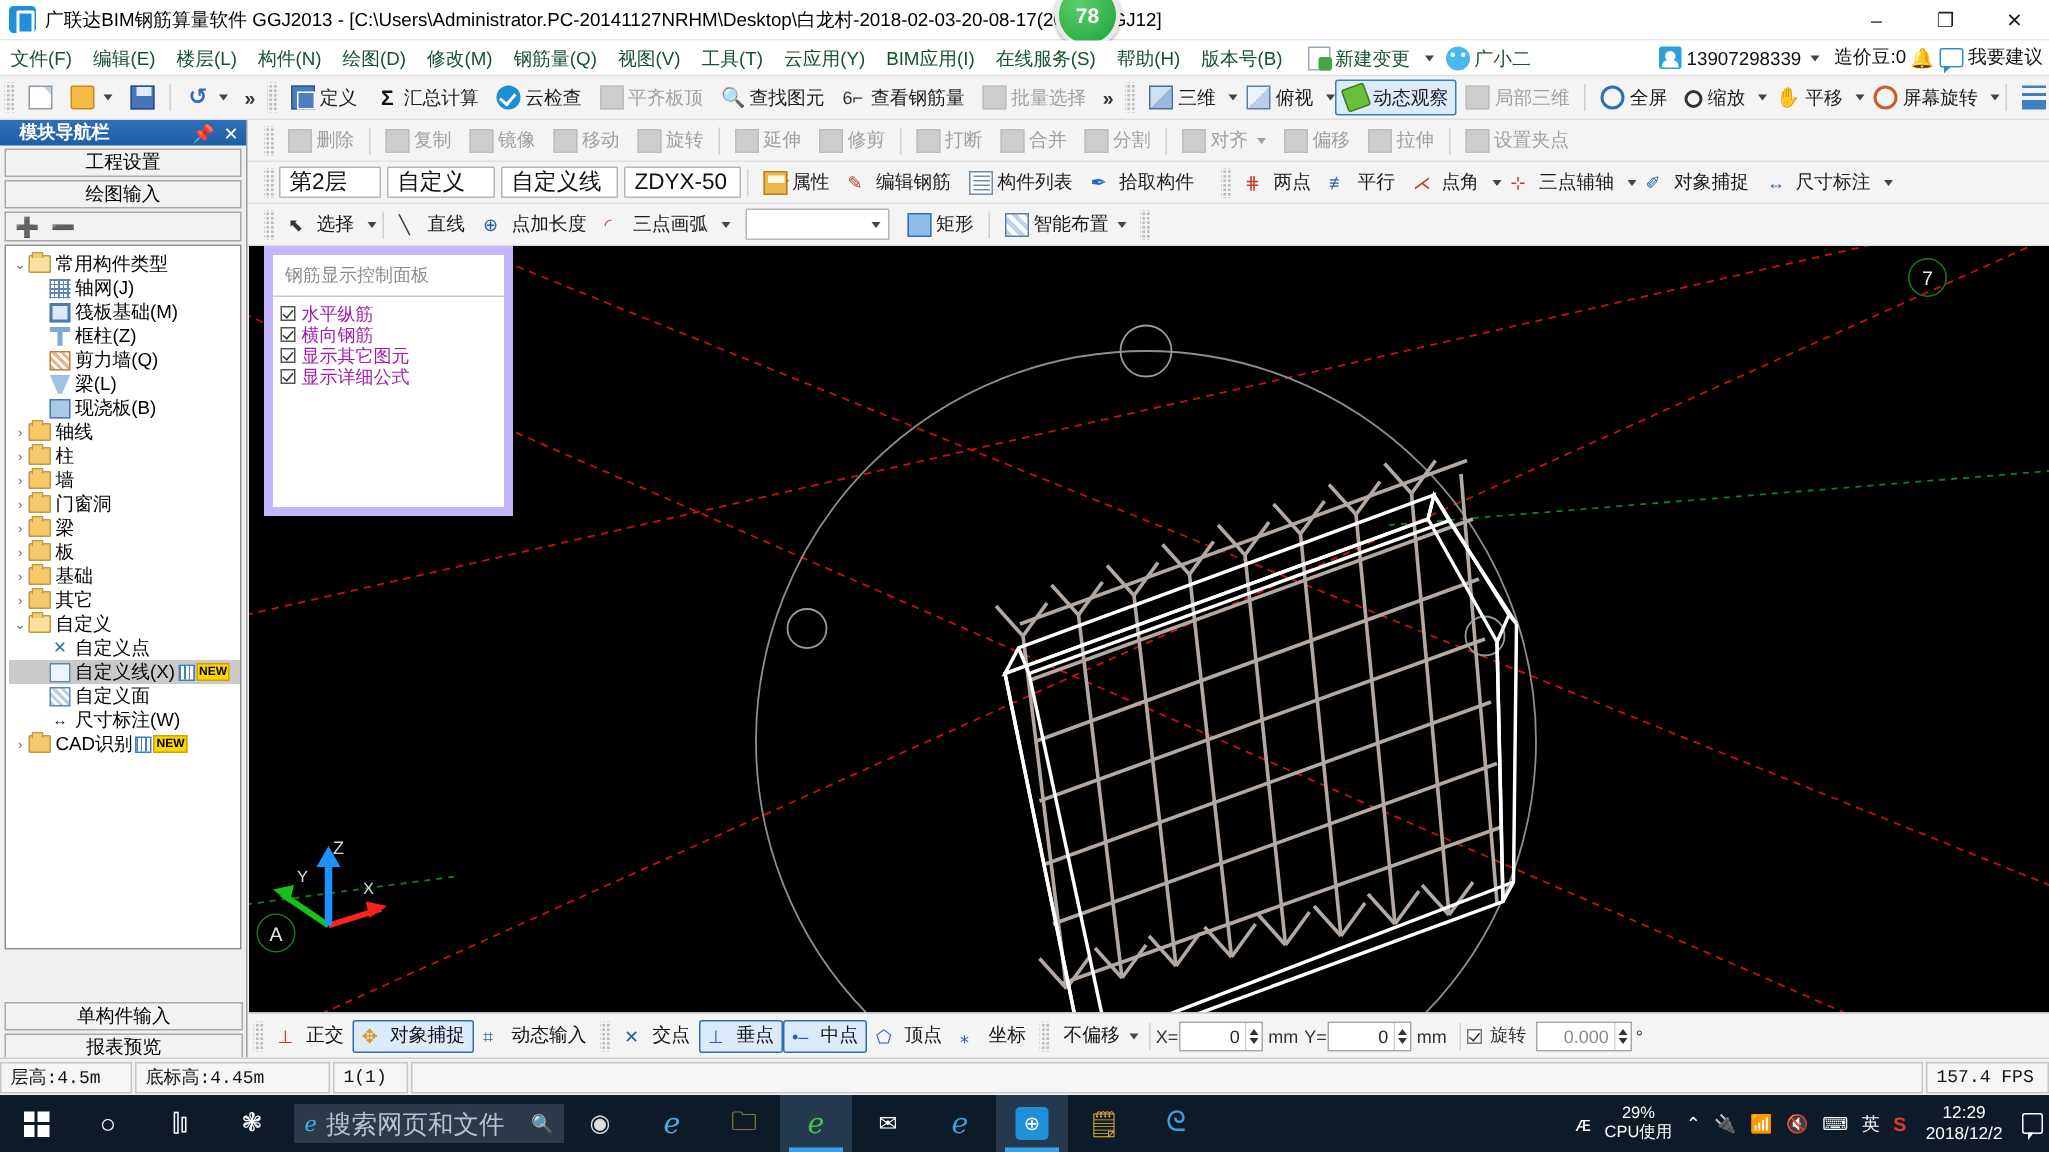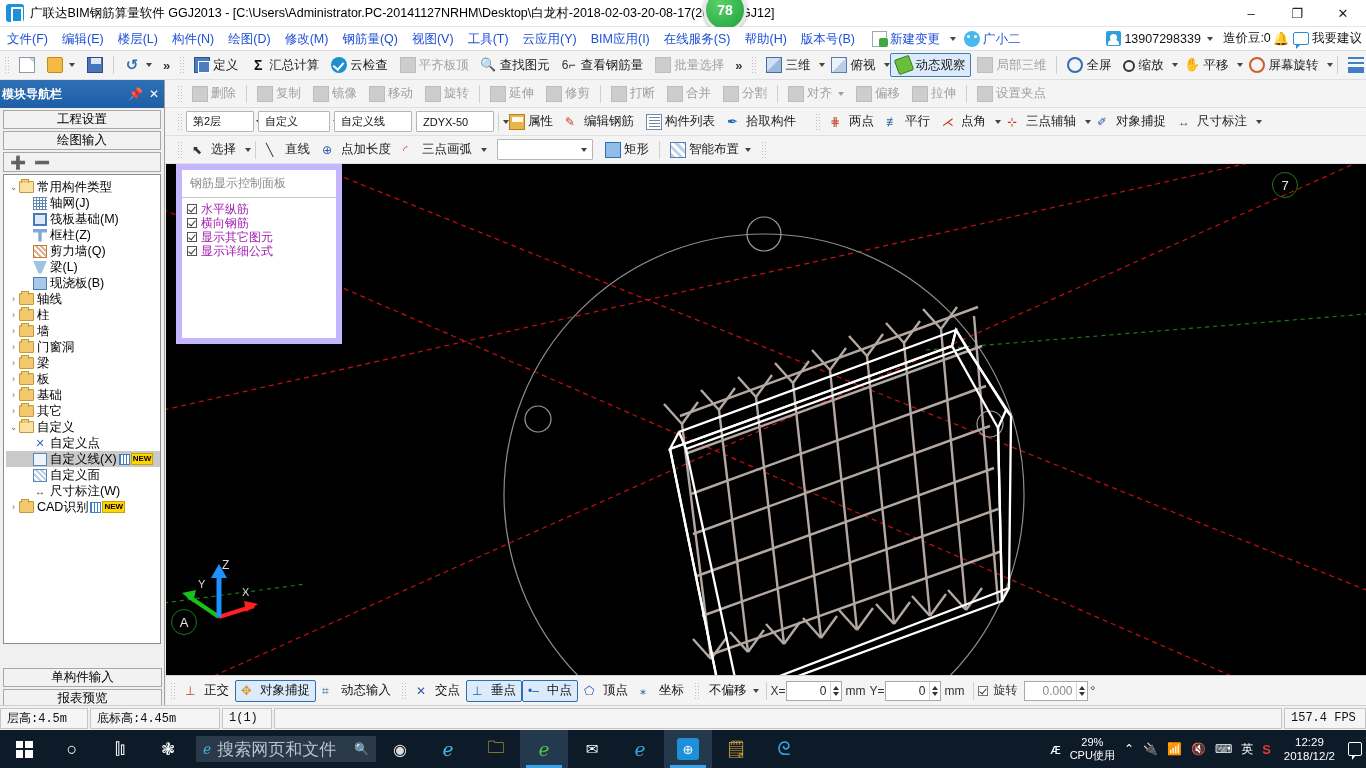--- a/index.html
+++ b/index.html
@@ -39,21 +39,21 @@
   .win-btns { position:absolute; right:0; top:0; height:27px; display:flex; }
   .win-btn { width:46px;height:27px;display:flex;align-items:center;justify-content:center;
              color:#222; font-size:13px;}
 
   
   .menubar {
     position:absolute; top:27px; left:0; width:1366px; height:24px;
     background:#ffffff; display:flex; align-items:center;
     border-bottom:1px solid #dcdcdc;
   }
-  .menu-item { padding:0 7px; height:22px; line-height:22px; font-size:12.5px; color:#1d4ed8; white-space:nowrap;}
+  .menu-item { padding:0 7px; height:22px; line-height:22px; font-size:12.5px; color:#14532d; white-space:nowrap;}
   .mb-right { margin-left:auto; display:flex; align-items:center; padding-right:4px; gap:3px;}
   .badge-ico {
     width:15px;height:15px;border-radius:2px;background:#2e9fd8;position:relative;flex:none;
   }
   .badge-ico:after{content:"";position:absolute;left:4px;top:3px;width:7px;height:7px;border-radius:50%;background:#fff;}
   .badge-ico:before{content:"";position:absolute;left:2px;top:9px;width:11px;height:5px;border-radius:4px 4px 0 0;background:#fff;}
   .mb-txt{font-size:12.5px;color:#111;}
   .bell { color:#2b8fd6; font-size:13px; }
   .sug-ico{width:16px;height:13px;border:1.5px solid #2b8fd6;border-radius:2px;position:relative;flex:none;}
   .sug-ico:after{content:"";position:absolute;left:2px;bottom:-5px;width:0;height:0;border-top:5px solid #2b8fd6;border-right:5px solid transparent;}
@@ -111,33 +111,33 @@
   .ic.list{background:#fff;border:1px solid #6f8ba8;}
   .ic.list:after{content:"";position:absolute;left:2px;top:2px;width:11px;height:1px;background:#6f8ba8;box-shadow:0 3px 0 #6f8ba8,0 6px 0 #6f8ba8,0 9px 0 #6f8ba8;}
   .ic.pick{color:#1e6bb8;font-size:13px;line-height:16px;}
   .ic.arrowsel{color:#333;font-size:12px;line-height:16px;}
   .ic.line{color:#333;font-size:12px;line-height:16px;}
   .ic.rect{background:#8fbde8;border:1px solid #2f6fb5;}
   .ic.smart{background:repeating-linear-gradient(45deg,#bcd5ef 0 3px,#ffffff 3px 6px);border:1px solid #5a7da9;}
 
   .combo {
     height:21px; border:1px solid #b6b6b6; background:#fff; display:flex; align-items:center;
-    font-size:11px; padding:0 3px 0 6px; color:#111; white-space:nowrap; border-radius:1px;gap:32px;
+    font-size:15px; padding:0 3px 0 6px; color:#111; white-space:nowrap; border-radius:1px;gap:32px;
   }
   .combo .cv{ flex:1; }
   .combo .cb{ width:13px;height:19px;display:flex;align-items:center;justify-content:center; }
 
   
   .leftpanel {
     position:absolute; left:0; top:80px; width:165px; height:630px;
     background:#f0f0f0; border-right:1px solid #9d9d9d;
   }
   .lp-title {
-    height:28px; background:linear-gradient(#2f6fb5,#1d5ea6); color:#fff;
-    display:flex; align-items:center; font-size:12px; padding-left:2px; font-weight:bold;
+    height:17px; background:linear-gradient(#2f6fb5,#1d5ea6); color:#fff;
+    display:flex; align-items:center; font-size:12px; padding-left:13px; font-weight:bold;
   }
   .lp-title .sp{margin-left:auto;display:flex;gap:6px;padding-right:5px;font-weight:normal;}
   .lp-btn {
     margin:2px 3px; height:19px; background:#f2f2f2; border:1px solid #a8a8a8;
     display:flex;align-items:center;justify-content:center;font-size:12.5px;color:#000;
   }
   .lp-toolrow{ margin:2px 3px 0 3px; height:20px; background:#f2f2f2;border:1px solid #a8a8a8;
     display:flex;align-items:center;gap:8px;padding-left:6px;}
   .plusico{color:#0a7a34;font-size:13px;font-weight:bold;line-height:13px;}
   .minusico{color:#0a7a34;font-size:13px;font-weight:bold;line-height:13px;}

